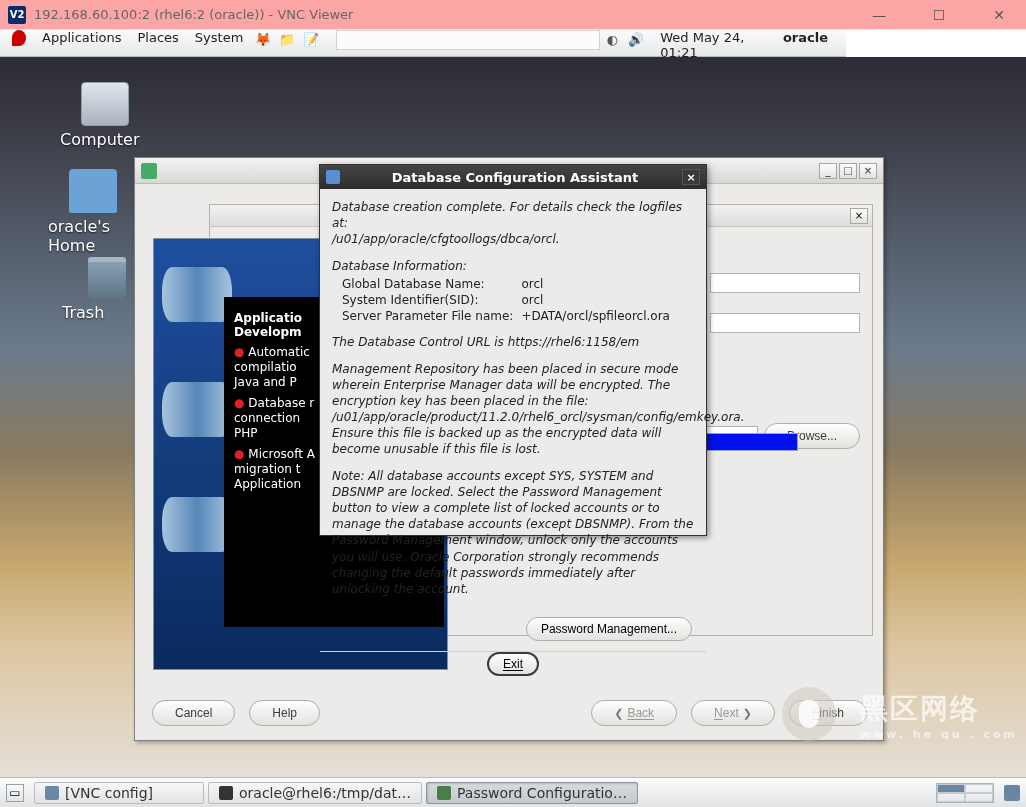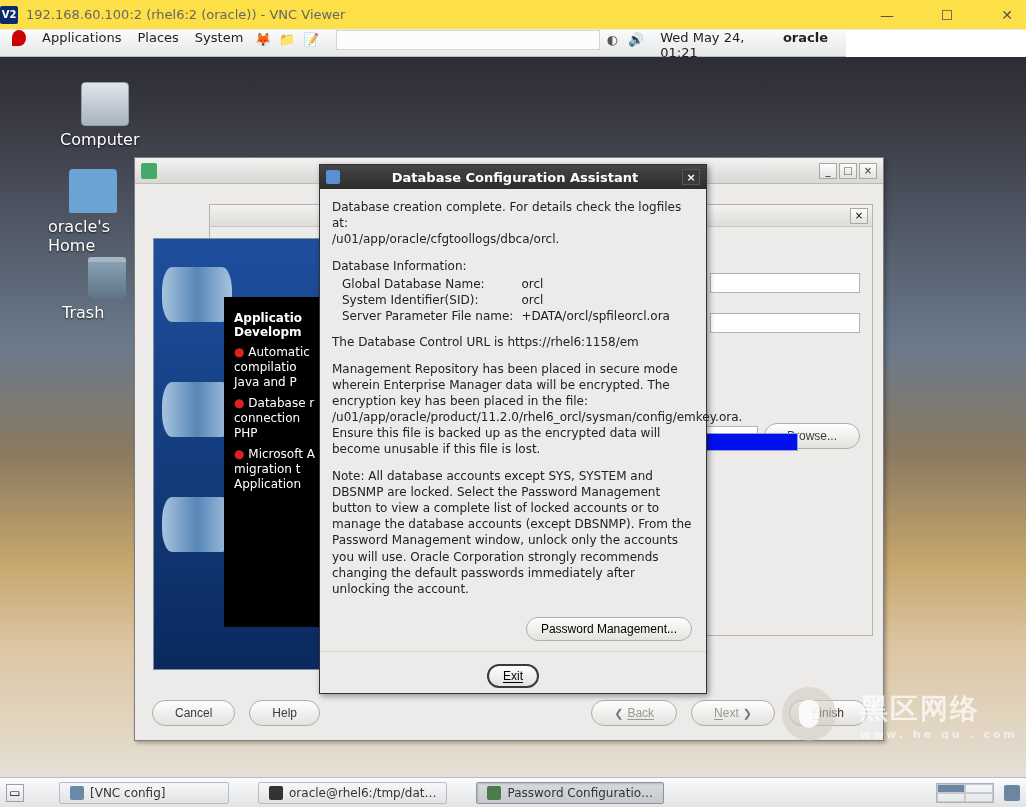--- a/index.html
+++ b/index.html
@@ -1,19 +1,19 @@
 <!DOCTYPE html>
 <html><head>
 <meta charset="utf-8">
 <style>
   * { box-sizing: border-box; margin: 0; padding: 0; }
   html, body { width: 1026px; height: 807px; font-family: "DejaVu Sans", Arial, sans-serif; font-size: 12px; overflow: hidden; }
 
   
-  .vnc-titlebar { width: 1026px; height: 30px; background: #fde047; border-bottom: 1px solid #eaeaea; display: flex; align-items: center; padding: 0 0; }
+  .vnc-titlebar { width: 1026px; height: 30px; background: #fca5a5; border-bottom: 1px solid #eaeaea; display: flex; align-items: center; padding: 0 8px; }
   .vnc-logo { width: 18px; height: 18px; background: #0a2b6b; color: #fff; font-weight: bold; font-size: 10px; display: flex; align-items: center; justify-content: center; border-radius: 2px; margin-right: 8px; }
   .vnc-title { color: #666; font-size: 13px; flex: 1; }
   .vnc-winbtns { display: flex; gap: 22px; font-size: 14px; color: #555; }
   .vnc-winbtns span { width: 38px; text-align: center; cursor: default; }
 
   
   .gnome-top { width: 846px; height: 27px; background: linear-gradient(#fafbfc,#e5e7e9); border-bottom: 1px solid #b8bcc0; display:flex; padding:0 12px; font-size:13px; color:#222; }
   .gnome-top .rh-logo{ width:16px; height:16px; margin-right:8px; background:#cc0000; border-radius:50% 50% 50% 0; }
   .gnome-top .menuitem{ padding:0 8px; }
   .gnome-top .spacer{ flex:1; }
@@ -54,38 +54,38 @@
   
   .bg-sub{ position:absolute; left:74px; top:46px; width:664px; height:432px; background:#ecebea; border:1px solid #b5b2ae;}
   .bg-sub .subbar{ height:22px; background:linear-gradient(#f3f2f1,#dedcd9); border-bottom:1px solid #c9c7c3; display:flex; justify-content:flex-end; align-items:center; padding-right:4px;}
   .bg-sub .subbar span{ width:18px; height:16px; border:1px solid #a9a7a3; background:linear-gradient(#fefefe,#e4e2df); font-size:10px; display:flex; align-items:center; justify-content:center;}
   .bg-sub .fieldrow{ position:absolute; display:flex; align-items:center;}
   .bg-sub input[type=text]{ height:20px; border:1px solid #b5b2ae; background:#fff; padding:0 4px; font-size:12px;}
   .bg-sub .progress{ height:18px; background:#0011ee; border:1px solid #9aa0d0;}
   .bg-sub .browsebtn{ height:26px; font-size:12px; color:#3b3b3b;}
 
   
-  .modal{ position:absolute; left:184px; top:6px; width:388px; height:530px; background:#ecebea; border:1px solid #333; box-shadow:2px 2px 6px rgba(0,0,0,.4);}
+  .modal{ position:absolute; left:184px; top:6px; width:388px; height:372px; background:#ecebea; border:1px solid #333; box-shadow:2px 2px 6px rgba(0,0,0,.4);}
   .modal-titlebar{ height:24px; background:linear-gradient(#454545,#2d2d2d); color:#fff; display:flex; align-items:center; padding:0 6px; font-weight:bold; font-size:13px;}
   .modal-titlebar .m-icon{ width:14px; height:14px; background:#5a8fd6; margin-right:8px; border-radius:2px;}
   .modal-titlebar .m-title{ flex:1; text-align:center;}
   .modal-titlebar .m-close{ width:18px; height:16px; background:#3a3a3a; border:1px solid #555; font-size:11px; display:flex; align-items:center; justify-content:center;}
   .modal-body{ padding:10px 12px 6px; color:#222; font-size:12px; line-height:1.35;}
-  .modal-body p{ margin-bottom:10px;}
+  .modal-body p{ margin-bottom:10px;font-style:italic;}
   .modal-body .indent{ margin-left:10px;}
   .modal-body table{ border-collapse:collapse; margin-top:2px;}
   .modal-body td{ padding:0 8px 0 0; white-space:nowrap;}
   .modal-foot1{ text-align:right; padding:4px 14px 0;}
-  .modal-foot2{ height:48px; border-top:1px solid #d4d2ce; display:flex; align-items:center; justify-content:center; margin-top:10px;}
+  .modal-foot2{ height:48px; border-top:1px solid #d4d2ce; display:flex; align-items:flex-start; justify-content:center; margin-top:10px;}
   .pill{ height:24px; border:2px solid #3b3b3b; background:linear-gradient(#fefefe,#e4e2df); border-radius:14px; padding:0 14px; font-size:12px; display:flex; align-items:center; justify-content:center;}
   .pill2{ height:24px; border:1px solid #b0aeaa; background:linear-gradient(#fefefe,#e4e2df); border-radius:14px; padding:0 14px; font-size:12px; display:inline-flex; align-items:center;}
 
   
   .gnome-bottom{ position:relative; width:1026px; height:30px; background:linear-gradient(#fafbfc,#e1e3e5); border-top:1px solid #b8bcc0; display:flex; align-items:center; padding:0 6px; gap:4px;}
-  .taskbtn{ height:22px; border:1px solid #b8bcc0; background:linear-gradient(#f6f7f8,#e0e2e4); padding:8px 10px; display:flex; align-items:center; gap:6px; font-size:12px; color:#333; min-width:170px; border-radius:2px;margin-left:25px;}
+  .taskbtn{ height:22px; border:1px solid #b8bcc0; background:linear-gradient(#f6f7f8,#e0e2e4); padding:8px 10px; display:flex; align-items:center; gap:6px; font-size:14px; color:#333; min-width:170px; border-radius:2px;}
   .taskbtn.active{ background:linear-gradient(#d7dade,#c5c9cd); border-color:#8f959b; box-shadow:inset 1px 1px 2px rgba(0,0,0,.15);}
   .taskbtn .ti{ width:14px; height:14px; background:#6b88a8; border-radius:2px;}
   .wsswitch{ width:58px; height:20px; border:1px solid #aeb3b8; display:grid; grid-template-columns:1fr 1fr; grid-template-rows:1fr 1fr; margin-left:auto; margin-right:6px;}
   .wsswitch div{ border:1px solid #c7cbd0;} .wsswitch div.cur{ background:#6b86a2;}
 
   
   .watermark{ position:absolute; right:8px; bottom:36px; color:rgba(255,255,255,.7); font-size:28px; font-weight:bold; letter-spacing:2px;}
   .watermark small{ display:block; font-size:11px; letter-spacing:3px; color:rgba(255,255,255,.6); text-align:right;}
   .watermark-logo{ position:absolute; right:190px; bottom:36px; width:54px; height:54px; border-radius:50%; background:rgba(210,200,190,.55); display:flex; align-items:center; justify-content:center;}
   .watermark-logo::after{content:""; width:20px; height:28px; background:rgba(255,255,255,.85); border-radius:10px 10px 12px 12px;}

